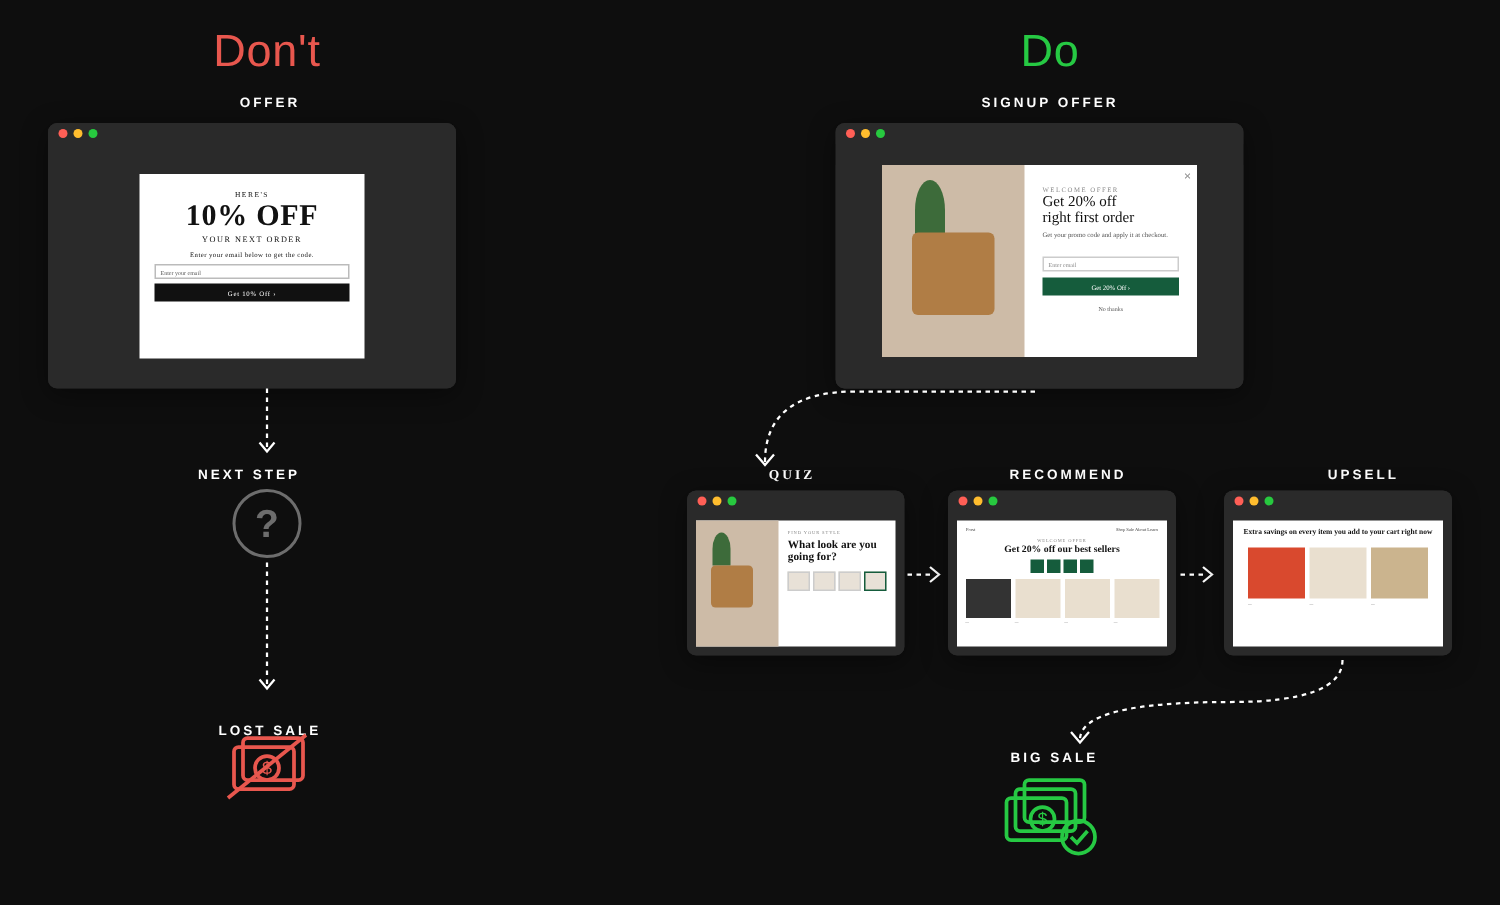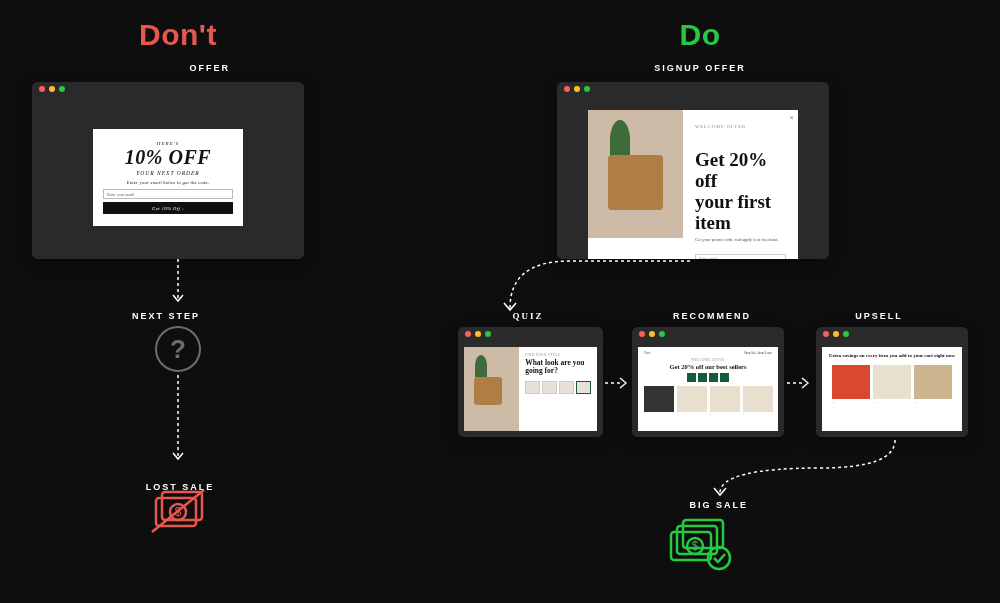--- a/index.html
+++ b/index.html
@@ -7,21 +7,21 @@
     background: #0e0e0e;
     width: 1000px;
     height: 603px;
     font-family: -apple-system, BlinkMacSystemFont, "Segoe UI", Arial, sans-serif;
     color: #fff;
     position: relative;
     overflow: hidden;
   }
   .col-title {
     font-size: 30px;
-    font-weight: 700;
+    font-weight: 400;
     text-align: center;
     letter-spacing: 0.5px;
   }
   .dont-title { color: #e8574e; }
   .do-title { color: #26c943; }
   .step-label {
     font-size: 9px;
     font-weight: 700;
     letter-spacing: 2px;
     text-align: center;
@@ -47,39 +47,39 @@
   .dot { width: 6px; height: 6px; border-radius: 50%; }
   .dot.r { background: #ff5f56; }
   .dot.y { background: #ffbd2e; }
   .dot.g { background: #27c93f; }
   .browser-body { background: #2a2a2a; }
 
   
   .dont-title-pos { position:absolute; left:78px; top:18px; width:200px; }
   .do-title-pos { position:absolute; left:600px; top:18px; width:200px; }
 
-  .dont-offer-label { position:absolute; left:130px; top:63px; width:100px;text-align:right; }
+  .dont-offer-label { position:absolute; left:130px; top:63px; width:100px; }
   .dont-browser { position:absolute; left:32px; top:82px; width:272px; height:177px; }
   .dont-next-label { position:absolute; left:116px; top:311px; width:100px; }
   .question-circle { position:absolute; left:155px; top:326px; width:46px; height:46px; border:2px solid #6d6d6d; border-radius:50%; display:flex; align-items:center; justify-content:center; color:#6d6d6d; font-size:26px; font-weight:700; }
   .dont-lost-label { position:absolute; left:130px; top:482px; width:100px; }
   .lost-sale-icon { position:absolute; left:148px; top:488px; }
 
   
   .do-offer-label { position:absolute; left:640px; top:63px; width:120px; }
   .do-browser-1 { position:absolute; left:557px; top:82px; width:272px; height:177px; }
   .do-quiz-label { position:absolute; left:498px; top:311px; width:60px;font-family:Liberation Serif, serif; }
   .do-rec-label { position:absolute; left:667px; top:311px; width:90px; }
-  .do-upsell-label { position:absolute; left:844px; top:311px; width:70px; }
+  .do-upsell-label { position:absolute; left:874px; top:311px; width:70px; }
 
   .do-browser-quiz { position:absolute; left:458px; top:327px; width:145px; height:110px; }
   .do-browser-rec  { position:absolute; left:632px; top:327px; width:152px; height:110px; }
   .do-browser-up   { position:absolute; left:816px; top:327px; width:152px; height:110px; }
 
-  .do-bigsale-label { position:absolute; left:658px; top:500px; width:90px;text-align:right; }
+  .do-bigsale-label { position:absolute; left:658px; top:500px; width:90px; }
   .bigsale-icon { position:absolute; left:665px; top:518px; }
 
   
   .modal-a {
     background:#fff; color:#111; width:150px; margin:20px auto; padding:12px 10px;
     text-align:center; font-family: Georgia, 'Times New Roman', serif;
   }
   .modal-a .small { font-size:5px; letter-spacing:1px; }
   .modal-a .big { font-size:20px; font-weight:700; letter-spacing:0.5px; }
   .modal-a .sub { font-size:5.5px; letter-spacing:1px; margin-top:1px; }
@@ -96,21 +96,21 @@
     background: linear-gradient(#cdbba7,#cdbba7);
     position:relative;
   }
   .modal-b .img::after{
     content:""; position:absolute; left:20px; top:45px; width:55px; height:55px;
     background:#b07d45; border-radius:4px;
   }
   .modal-b .img .plant { position:absolute; left:22px; top:10px; width:20px; height:40px; background:#3d6b3a; border-radius:50% 50% 0 0; }
   .modal-b .txt { flex:1; padding:14px 12px; font-family:Georgia,serif; }
   .modal-b .kicker { font-size:4.5px; letter-spacing:1px; color:#888; }
-  .modal-b .headline { font-size:19px; font-weight:700; line-height:1.1; margin-top:21px; }
+  .modal-b .headline { font-size:10px; font-weight:400; line-height:1.1; margin-top:0; }
   .modal-b .desc2 { font-size:4.5px; color:#555; margin-top:3px; }
   .modal-b .input2 { border:1px solid #ccc; height:10px; margin-top:12px; font-size:4px; display:flex; align-items:center; padding-left:3px; color:#888; }
   .modal-b .btn2 { background:#155c3c; color:#fff; height:12px; margin-top:4px; font-size:4.5px; display:flex; align-items:center; justify-content:center; }
   .modal-b .nothanks { font-size:4px; text-align:center; margin-top:6px; color:#555; }
   .modal-b .close { position:absolute; right:4px; top:3px; font-size:8px; color:#888; }
 
   
   .mini-white { background:#fff; color:#111; width:92%; margin:6px auto; height:84px; font-family:Georgia,serif; }
 
   
@@ -157,21 +157,21 @@
 <div class="col-title do-title do-title-pos">Do</div>
 
 <div class="step-label dont-offer-label">OFFER</div>
 
 <div class="browser dont-browser">
   <div class="browser-bar">
     <div class="dot r"></div>
     <div class="dot y"></div>
     <div class="dot g"></div>
   </div>
-  <div class="browser-body" style="height:163px; display:flex; align-items:center;font-style:italic;">
+  <div class="browser-body" style="height:163px; display:flex; ">
     <div class="modal-a">
       <div class="small">HERE'S</div>
       <div class="big">10% OFF</div>
       <div class="sub">YOUR NEXT ORDER</div>
       <div class="desc">Enter your email below to get the code.</div>
       <div class="input">Enter your email</div>
       <div class="btn">Get 10% Off ›</div>
     </div>
   </div>
 </div>
@@ -212,21 +212,21 @@
   </div>
   <div class="browser-body" style="height:163px;">
     <div class="modal-b">
       <span class="close">×</span>
       <div class="img">
           <div class="plant"></div>
         </div>
       <div class="txt">
         <div class="kicker">WELCOME OFFER</div>
         <div class="headline">
-          <span>Get 20% off</span><br><span>your first item</span>
+          <span>Get 20% off</span><br><span>right first order</span>
         </div>
         <div class="desc2">Get your promo code and apply it at checkout.</div>
         <div class="input2">Enter email</div>
         <div class="btn2">Get 20% Off ›</div>
         <div class="nothanks">No thanks</div>
       </div>
     </div>
   </div>
 </div>
 

